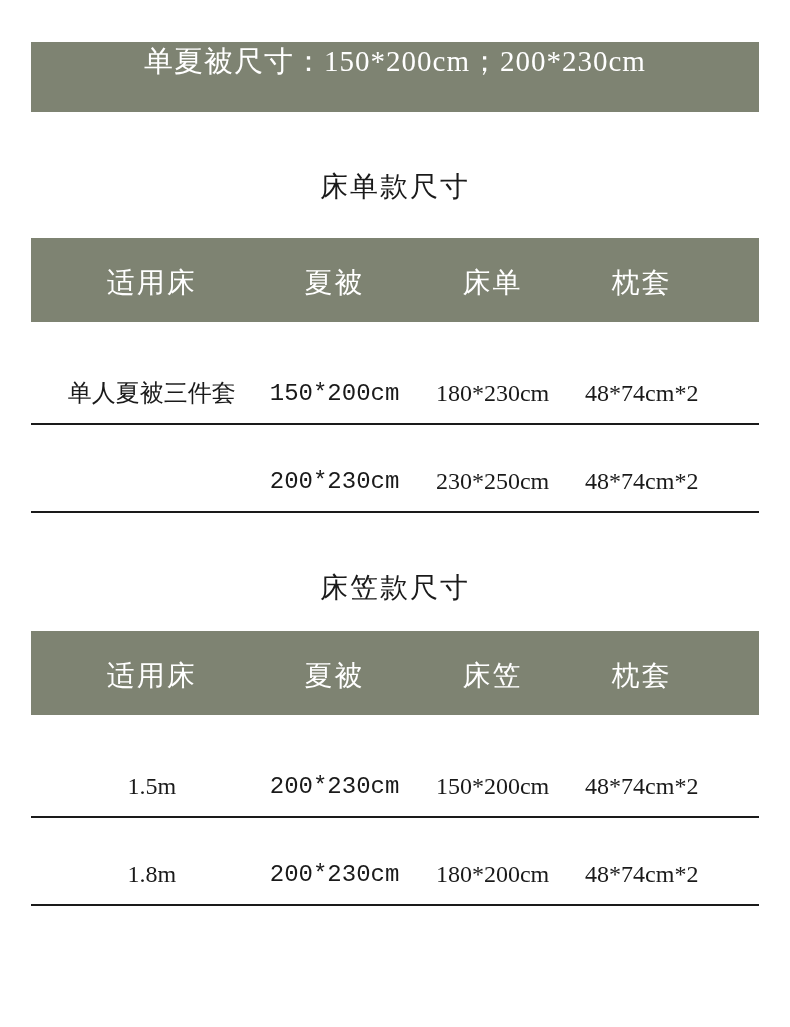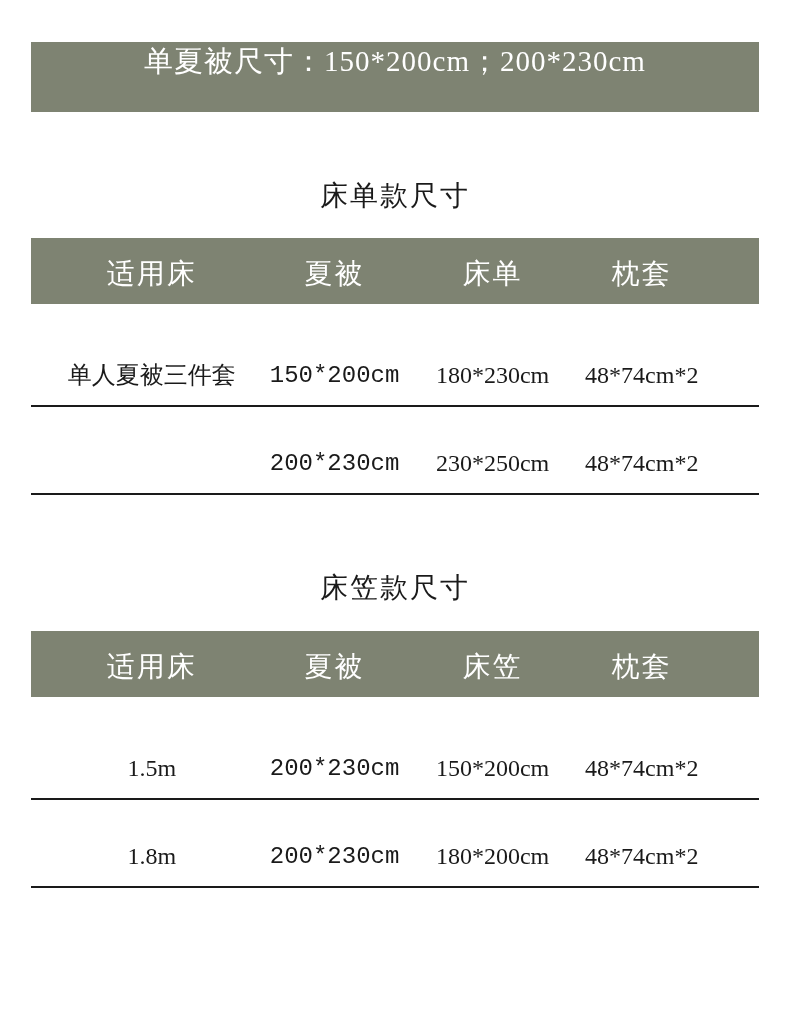--- a/index.html
+++ b/index.html
@@ -26,29 +26,29 @@
   }
   .banner-text{
     color:var(--header-text);font-size:29px;letter-spacing:1px;white-space:nowrap;
   }
 
   .section-title{
     position:absolute;left:0;width:100%;
     text-align:center;font-size:28px;font-weight:400;
     color:var(--ink);line-height:40px;letter-spacing:2px;
   }
-  .title-1{top:176px;}
+  .title-1{top:167px;}
   .title-2{top:568px;}
 
   .size-table{position:absolute;left:31px;width:728px;}
   .table-1{top:238px;}
   .table-2{top:631px;}
 
   .thead{
-    position:relative;height:66px;background:var(--olive);
+    position:relative;height:84px;background:var(--olive);
   }
   .thead .cell{
     color:var(--header-text);font-size:28px;letter-spacing:2px;
   }
   .trow{
     position:relative;
     border-bottom:2px solid var(--ink);
   }
   .row-a{height:103px;}
   .row-b{height:88px;}

